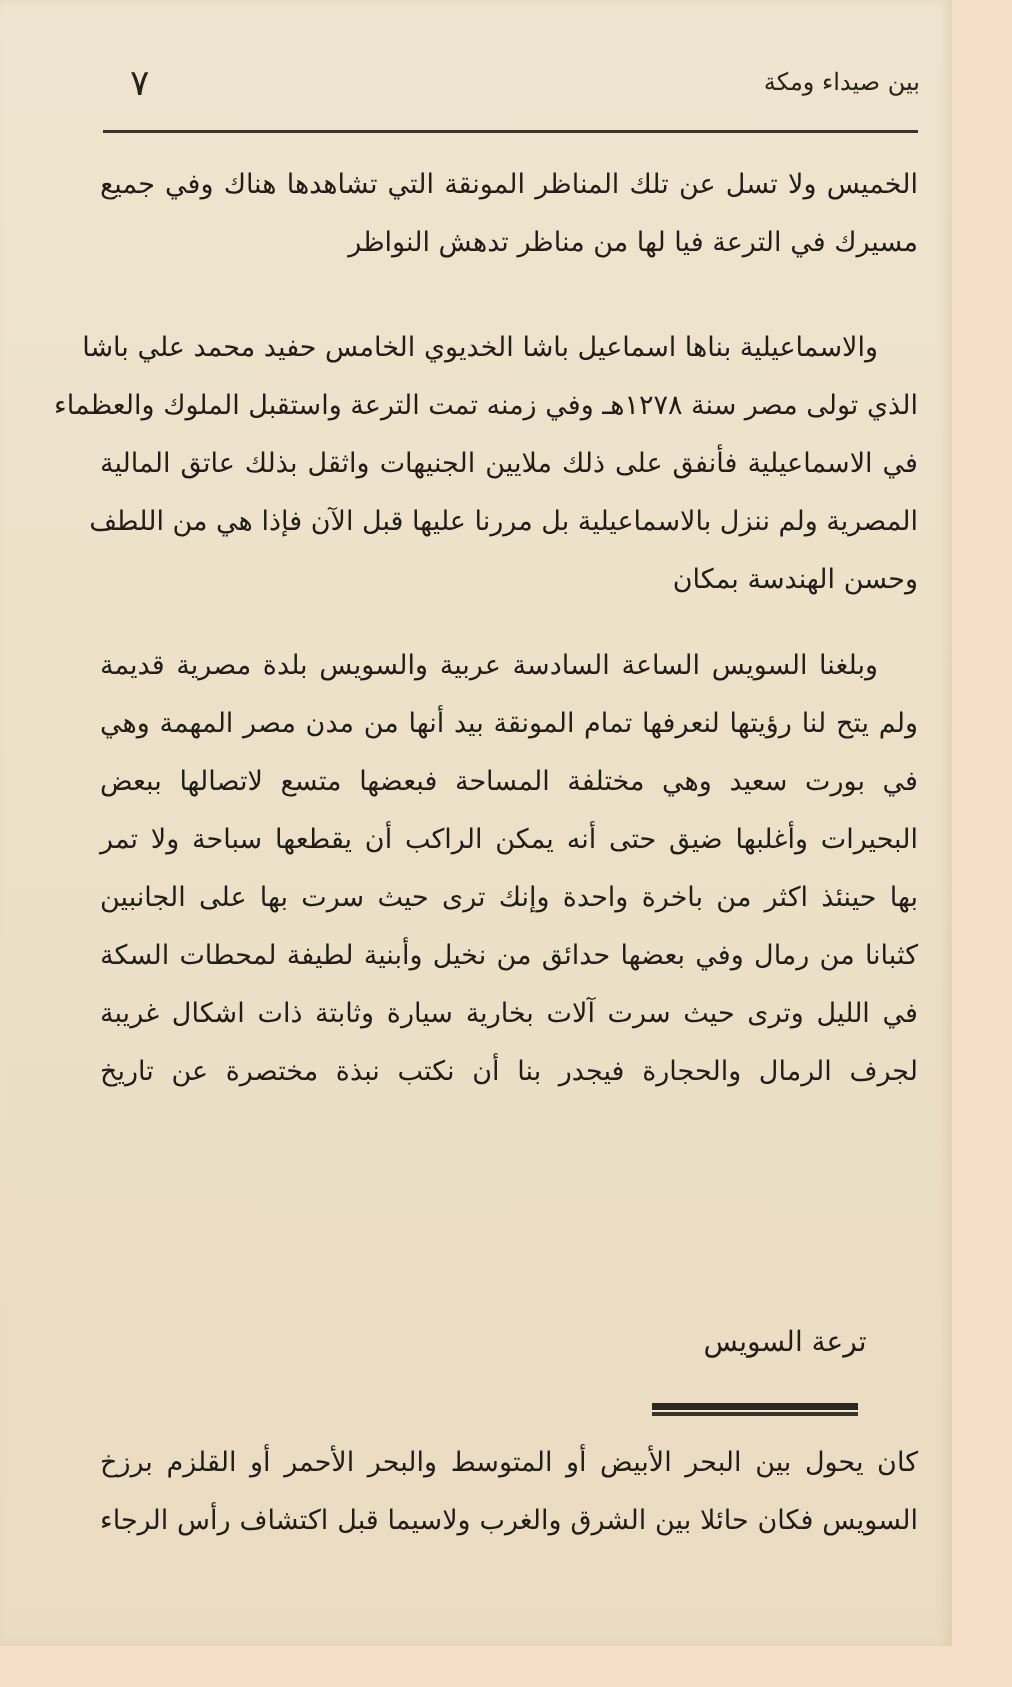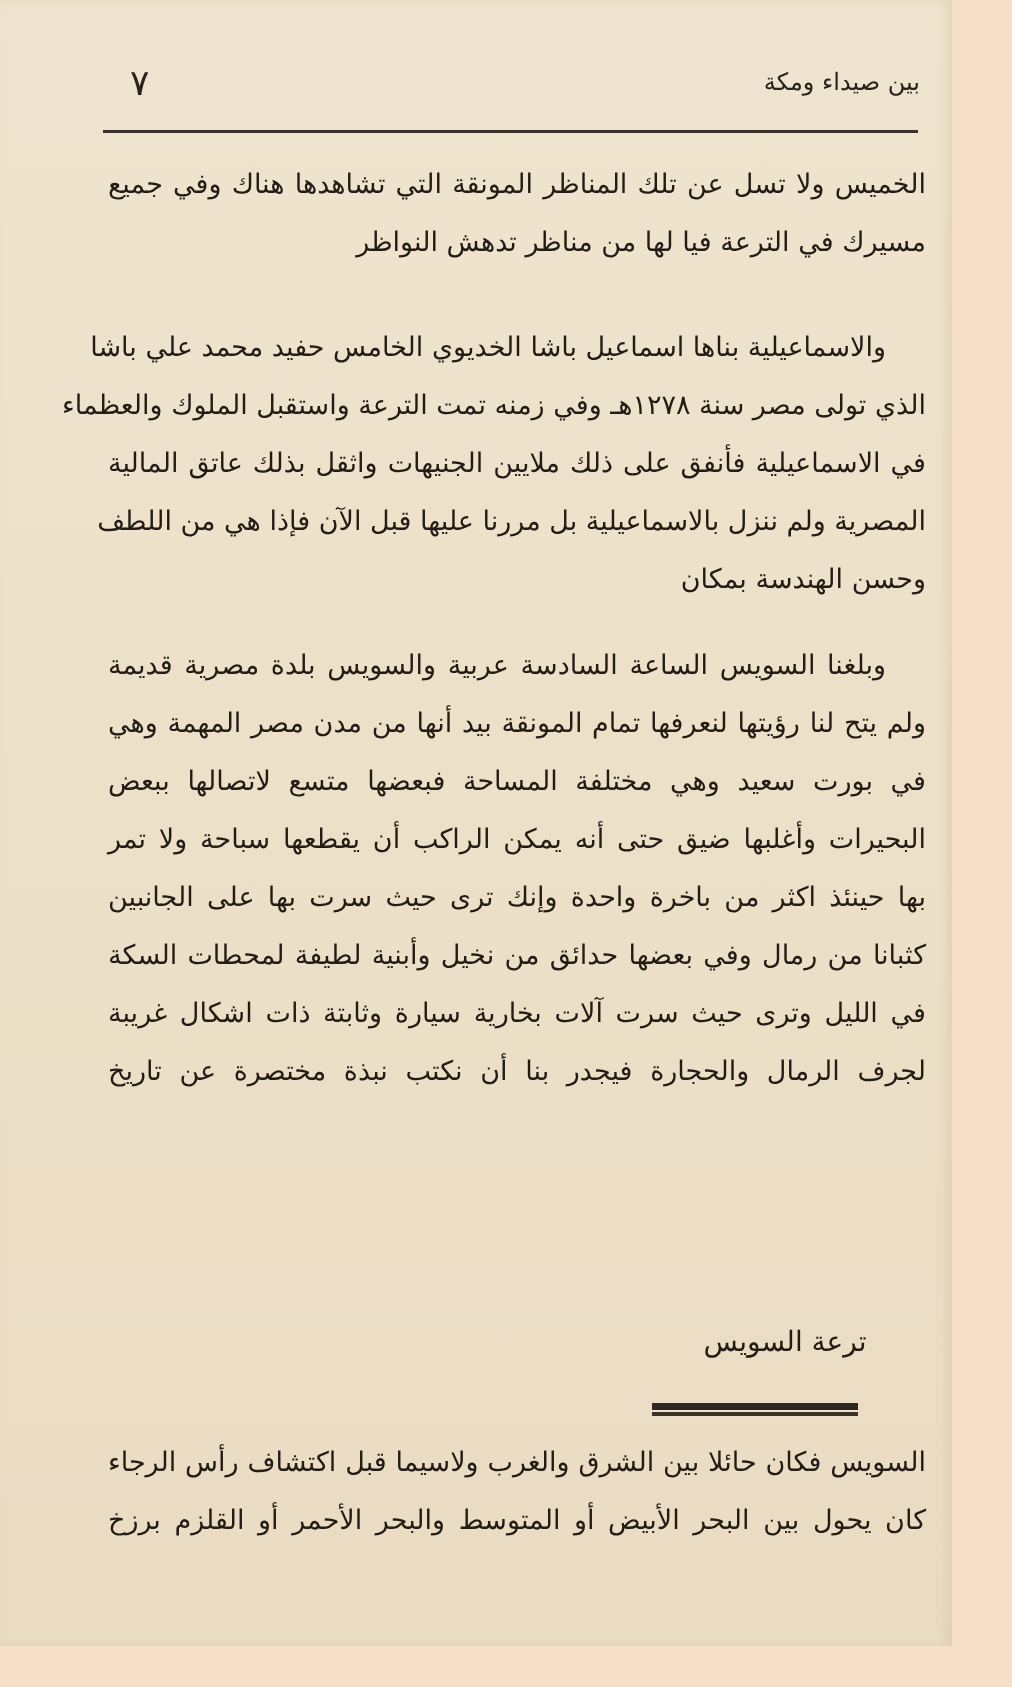--- a/index.html
+++ b/index.html
@@ -52,21 +52,21 @@
     .header-rule {
       position: absolute;
       top: 130px;
       left: 103px;
       width: 815px;
       height: 3px;
       background: #3a3128;
     }
     .body-text {
       position: absolute;
-      left: 108px;
+      left: 100px;
       width: 818px;
       direction: rtl;
       text-align: justify;
       text-align-last: right;
       color: #231c15;
       font-family: "DejaVu Serif", serif;
       font-size: 27px;
       line-height: 58px;
     }
     .line {
@@ -136,17 +136,17 @@
     <span class="line">بها حينئذ اكثر من باخرة واحدة وإنك ترى حيث سرت بها على الجانبين</span>
     <span class="line">كثبانا من رمال وفي بعضها حدائق من نخيل وأبنية لطيفة لمحطات السكة</span>
     <span class="line">في الليل وترى حيث سرت آلات بخارية سيارة وثابتة ذات اشكال غريبة</span>
     <span class="line">لجرف الرمال والحجارة فيجدر بنا أن نكتب نبذة مختصرة عن تاريخ</span>
   </div>
 
   <div class="section-heading">ترعة السويس</div>
   <div class="heading-underline"></div>
 
   <div class="body-text" id="p4">
+    <span class="line">كان يحول بين البحر الأبيض أو المتوسط والبحر الأحمر أو القلزم برزخ</span>
     <span class="line">السويس فكان حائلا بين الشرق والغرب ولاسيما قبل اكتشاف رأس الرجاء</span>
-    <span class="line">كان يحول بين البحر الأبيض أو المتوسط والبحر الأحمر أو القلزم برزخ</span>
   </div>
 
 </div>
 
 </body></html>

